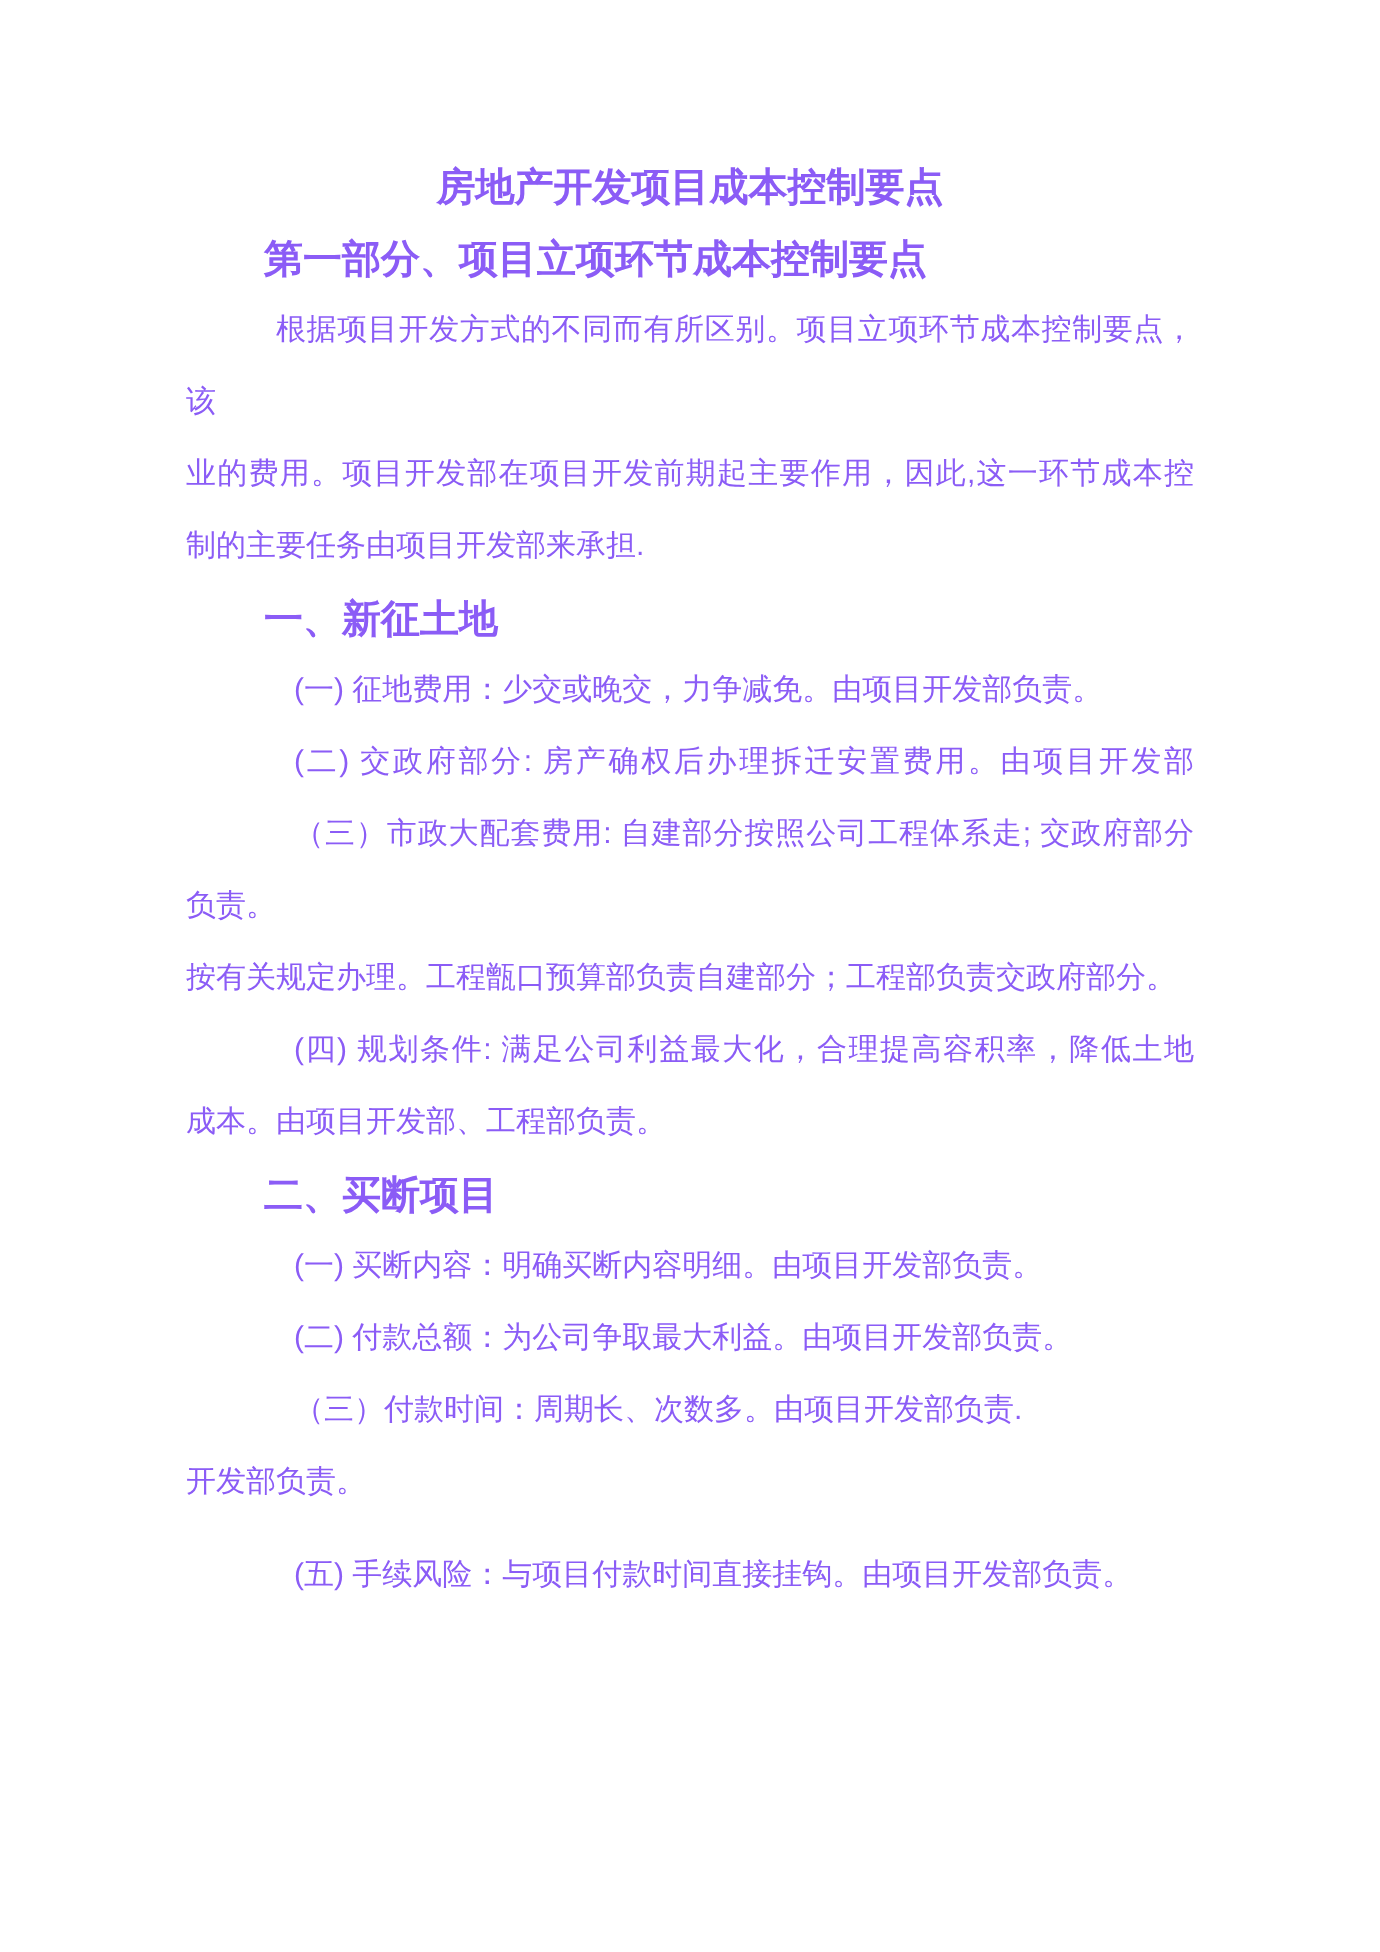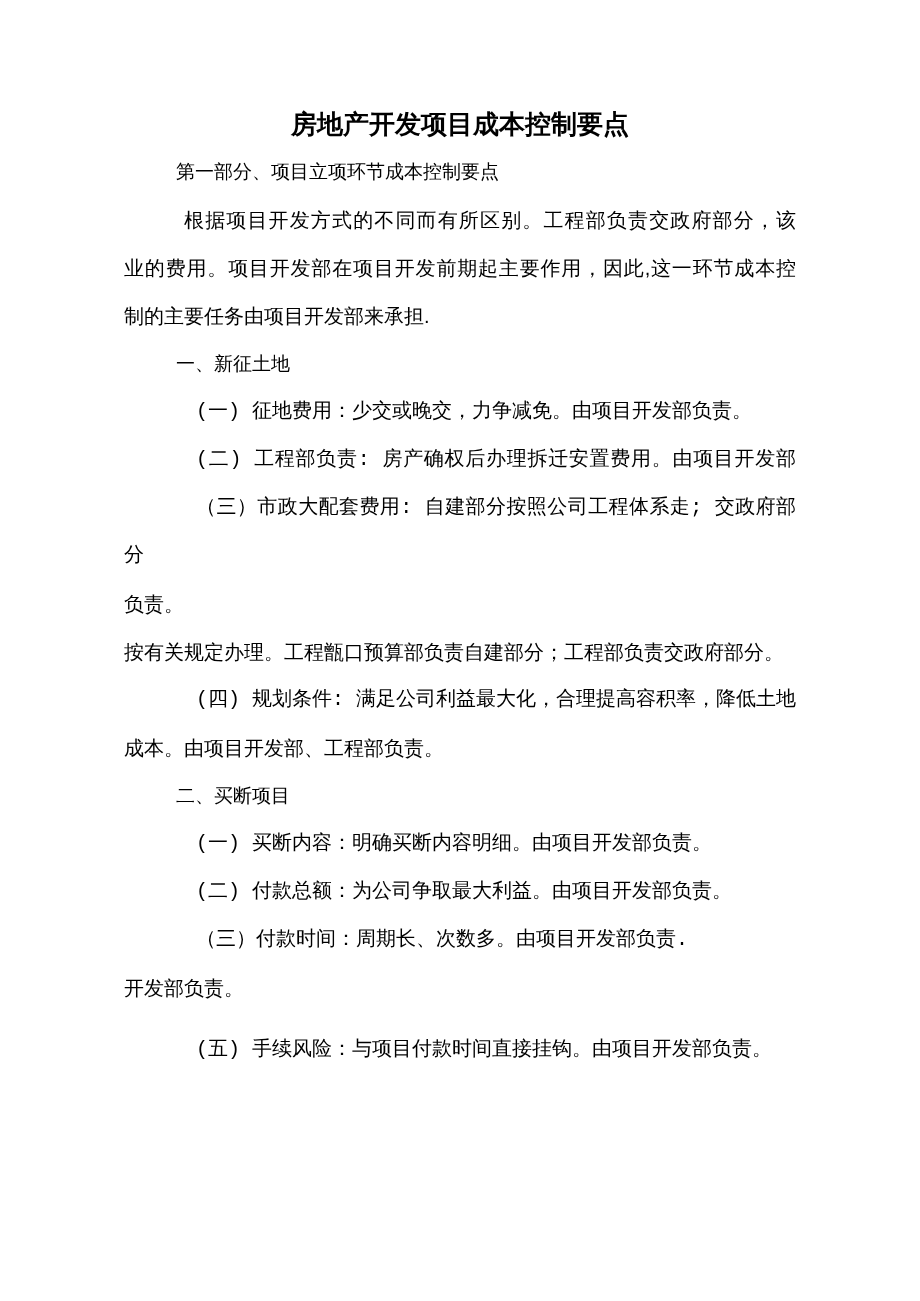--- a/index.html
+++ b/index.html
@@ -18,61 +18,61 @@
     box-sizing: border-box;
   }
   .content {
     padding: 100px 124px 0 124px;
     width: 672px;
     box-sizing: content-box;
   }
   .line {
     font-size: 20px;
     line-height: 48px;
-    color: #000000;
+    color: #8b5cf6;
     letter-spacing: 0;
   }
   .title {
     font-size: 26px;
     font-weight: bold;
     text-align: center;
     line-height: 48px;
   }
   .b {
-    font-weight: normal;
-    font-size: 19px;
+    font-weight: bold;
+    font-size: 26px;
   }
   
   .j {
     text-align: justify;
     text-align-last: justify;
   }
   .i-head { text-indent: 52px; }
   .i-para { text-indent: 60px; }
-  .i-item { text-indent: 72px; font-family: Liberation Mono, monospace; }
+  .i-item { text-indent: 72px; }
   .mt { margin-top: 14px; }
 </style>
 </head>
 <body>
 
 <div class="page">
   <div class="content">
 
     <div class="line title">房地产开发项目成本控制要点</div>
 
     <div class="line b i-head">第一部分、项目立项环节成本控制要点</div>
 
-    <div class="line i-para j">根据项目开发方式的不同而有所区别。工程部负责交政府部分，该</div>
+    <div class="line i-para j">根据项目开发方式的不同而有所区别。项目立项环节成本控制要点，该</div>
     <div class="line j">业的费用。项目开发部在项目开发前期起主要作用，因此,这一环节成本控</div>
     <div class="line">制的主要任务由项目开发部来承担.</div>
 
     <div class="line b i-head">一、新征土地</div>
 
     <div class="line i-item">(一) 征地费用：少交或晚交，力争减免。由项目开发部负责。</div>
-    <div class="line i-item j">(二) 工程部负责: 房产确权后办理拆迁安置费用。由项目开发部</div>
+    <div class="line i-item j">(二) 交政府部分: 房产确权后办理拆迁安置费用。由项目开发部</div>
     <div class="line i-item j">（三）市政大配套费用: 自建部分按照公司工程体系走; 交政府部分</div>
     <div class="line">负责。</div>
     <div class="line">按有关规定办理。工程甑口预算部负责自建部分；工程部负责交政府部分。</div>
     <div class="line i-item j">(四) 规划条件: 满足公司利益最大化，合理提高容积率，降低土地</div>
     <div class="line">成本。由项目开发部、工程部负责。</div>
 
     <div class="line b i-head">二、买断项目</div>
 
     <div class="line i-item">(一) 买断内容：明确买断内容明细。由项目开发部负责。</div>
     <div class="line i-item">(二) 付款总额：为公司争取最大利益。由项目开发部负责。</div>

